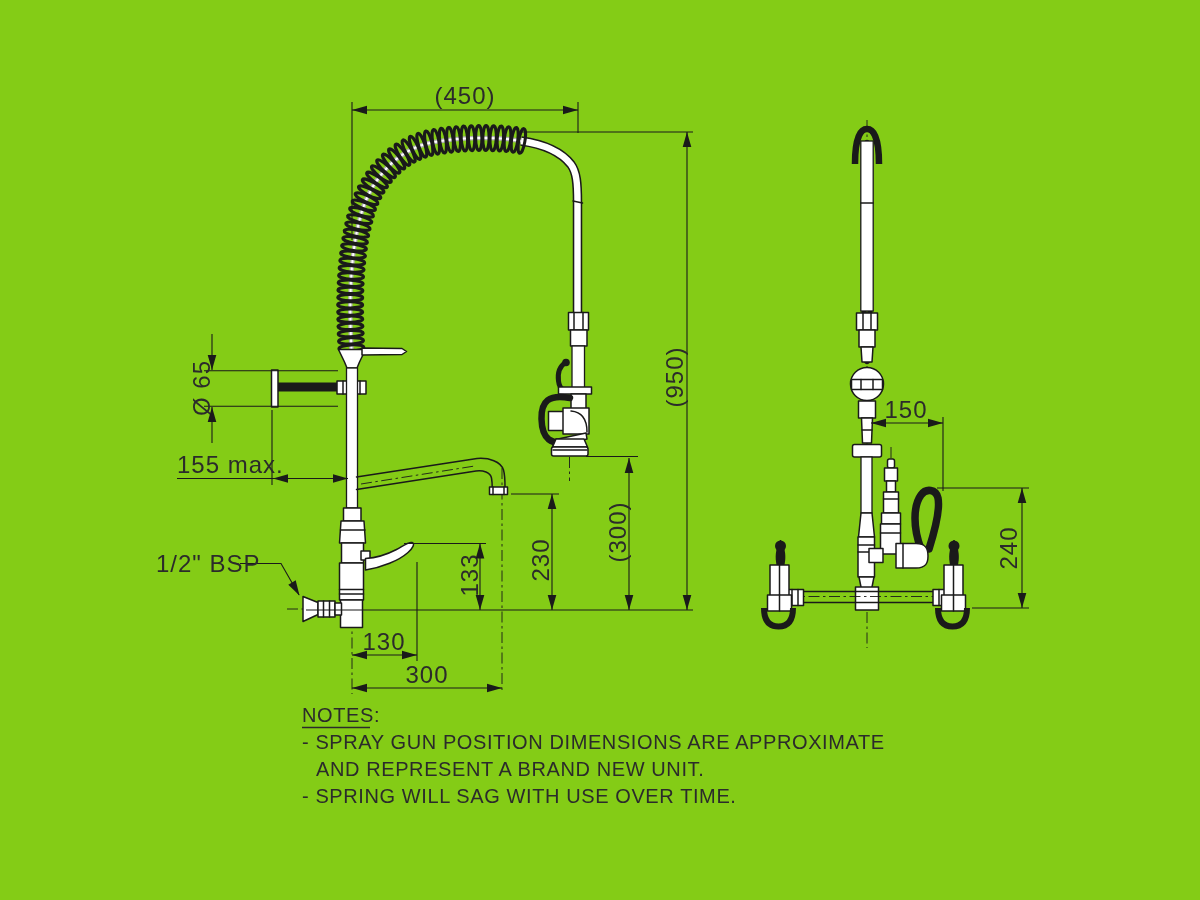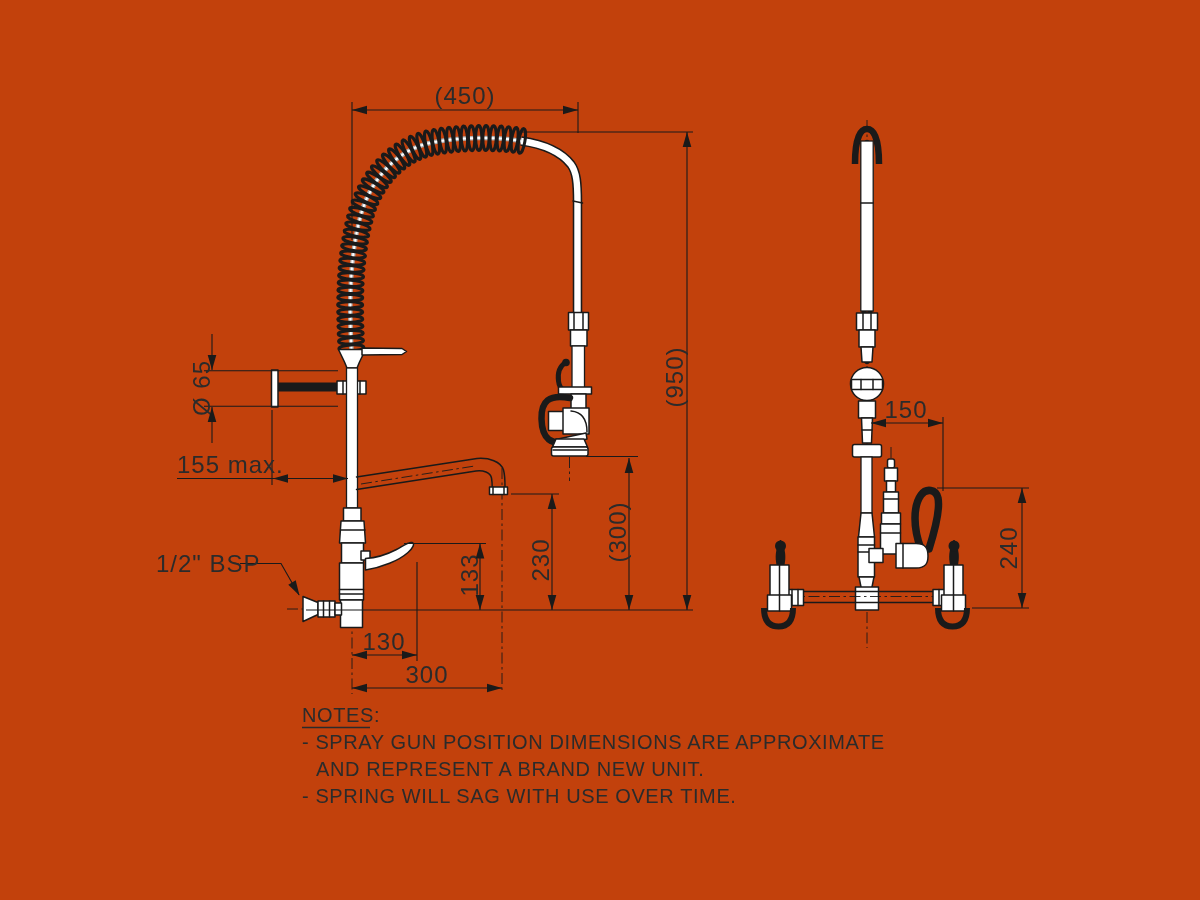--- a/index.html
+++ b/index.html
@@ -1,17 +1,17 @@
 <!DOCTYPE html>
 <html style="--line: #1a1a1a; --txt: #2b2b2b;"><head>
 <meta charset="utf-8">
 <style>
   :root{ --line:#1a1a1a; --txt:#2b2b2b; }
   html,body{margin:0;padding:0;background:#fff;}
-  #stage{position:relative;width:1200px;height:900px;background:#c2410c;overflow:hidden;}
+  #stage{position:relative;width:1200px;height:900px;background:#84cc16;overflow:hidden;}
   svg text{font-family:"Liberation Sans",sans-serif;fill:var(--txt);}
   .dim{font-size:24px;letter-spacing:1px;}
   .note{font-size:20px;letter-spacing:0.6px;}
   .note-title{font-size:20px;letter-spacing:0.6px;}
   .s{stroke:var(--line);stroke-width:1.5;fill:none;stroke-linejoin:round;stroke-linecap:round;}
   .sf{stroke:var(--line);stroke-width:1.5;fill:#fff;stroke-linejoin:round;}
   .sf2{stroke:var(--line);stroke-width:1.3;fill:#fff;}
   .dl{stroke:var(--line);stroke-width:1.1;fill:none;}
   .cl{stroke:var(--line);stroke-width:0.9;stroke-dasharray:11 3.5 2.5 3.5;fill:none;}
   .blk{fill:var(--line);stroke:none;}

